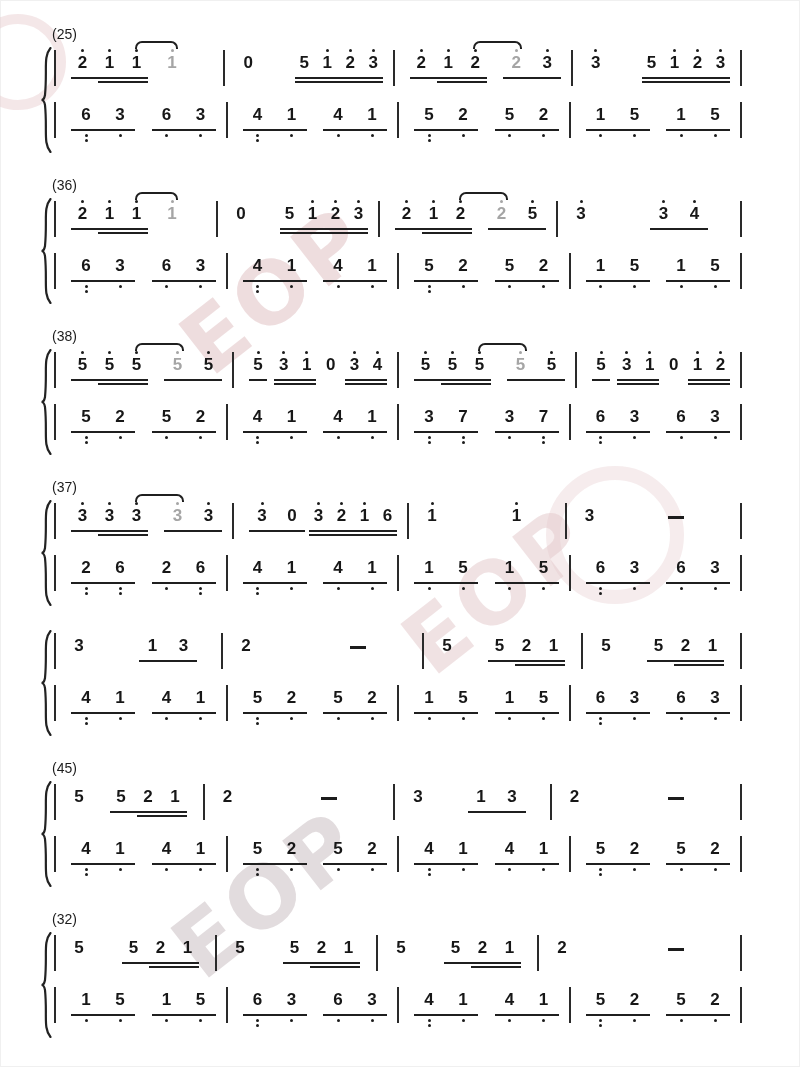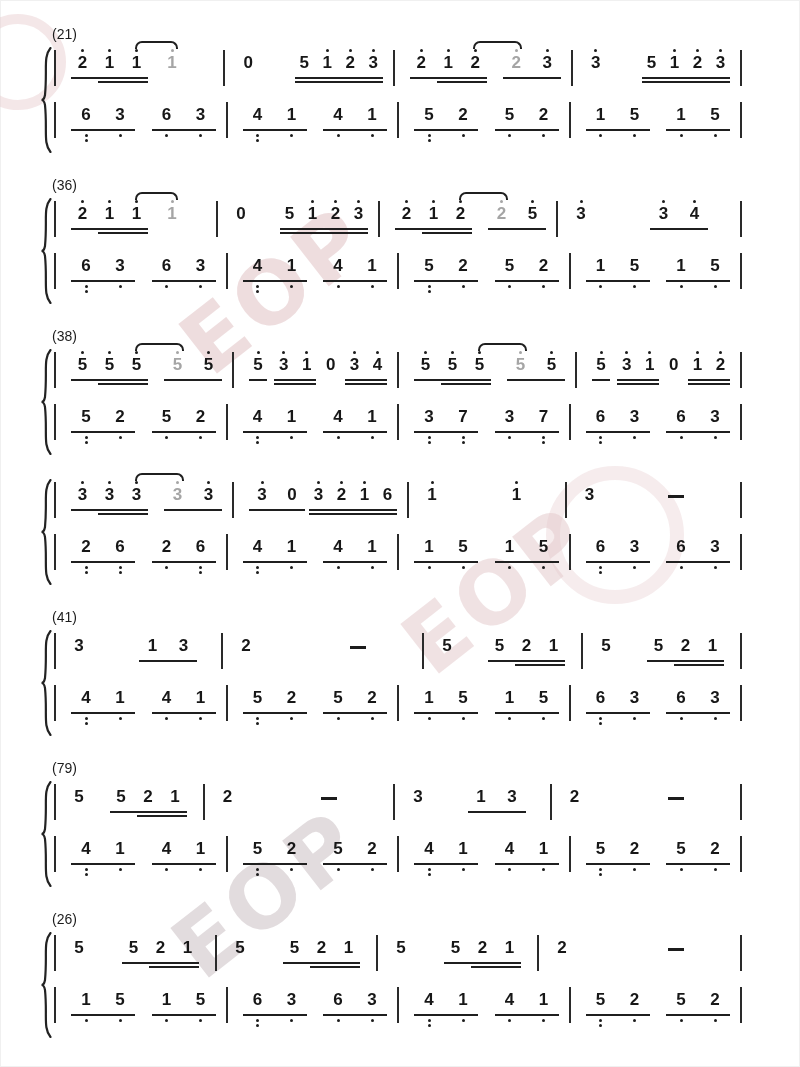--- a/index.html
+++ b/index.html
@@ -45,21 +45,21 @@
 <body>
 
 <div id="page">
   <div class="wm-ring" id="ring1"></div>
   <div class="wm-ring" id="ring2"></div>
   <div class="wm" id="wm1">EOP</div>
   <div class="wm" id="wm2">EOP</div>
   <div class="wm" id="wm3">EOP</div>
   <main id="score">
       <div class="system">
-        <div class="sysnum">(21)</div>
+        <div class="sysnum">(25)</div>
         <div class="system-body">
           <div class="brace">
             <svg width="15" height="106" viewBox="0 0 15 106">
               <path d="M12.5 1 C5 10 9.5 22 7 48 C6.2 52.5 4.5 53 3.5 53 C4.5 53 6.2 53.5 7 58 C9.5 84 5 96 12.5 105" stroke="#222" stroke-width="2.2" fill="none" stroke-linecap="round"></path>
             </svg>
           </div>
           <div class="system-lines">
             <div class="line-row">
               <div class="barline"></div>
               <div class="measure flow" style="padding-right: 8px;">
@@ -1078,20 +1078,21 @@
                   </div>
                   <div class="beam l1" style="left: 2px; width: 64px;"></div>
                 </div>
               </div>
               <div class="barline"></div>
             </div>
           </div>
         </div>
       </div>
       <div class="system">
+        <div class="sysnum">(37)</div>
         <div class="system-body">
           <div class="brace">
             <svg width="15" height="106" viewBox="0 0 15 106">
               <path d="M12.5 1 C5 10 9.5 22 7 48 C6.2 52.5 4.5 53 3.5 53 C4.5 53 6.2 53.5 7 58 C9.5 84 5 96 12.5 105" stroke="#222" stroke-width="2.2" fill="none" stroke-linecap="round"></path>
             </svg>
           </div>
           <div class="system-lines">
             <div class="line-row">
               <div class="barline"></div>
               <div class="measure flow" style="padding-right: 8px;">
@@ -1376,21 +1377,20 @@
                   </div>
                   <div class="beam l1" style="left: 2px; width: 64px;"></div>
                 </div>
               </div>
               <div class="barline"></div>
             </div>
           </div>
         </div>
       </div>
       <div class="system">
-        <div class="sysnum">(41)</div>
         <div class="system-body">
           <div class="brace">
             <svg width="15" height="106" viewBox="0 0 15 106">
               <path d="M12.5 1 C5 10 9.5 22 7 48 C6.2 52.5 4.5 53 3.5 53 C4.5 53 6.2 53.5 7 58 C9.5 84 5 96 12.5 105" stroke="#222" stroke-width="2.2" fill="none" stroke-linecap="round"></path>
             </svg>
           </div>
           <div class="system-lines">
             <div class="line-row">
               <div class="barline"></div>
               <div class="measure between" style="padding-right: 22px;">
@@ -1639,21 +1639,21 @@
                   </div>
                   <div class="beam l1" style="left: 2px; width: 64px;"></div>
                 </div>
               </div>
               <div class="barline"></div>
             </div>
           </div>
         </div>
       </div>
       <div class="system">
-        <div class="sysnum">(79)</div>
+        <div class="sysnum">(45)</div>
         <div class="system-body">
           <div class="brace">
             <svg width="15" height="106" viewBox="0 0 15 106">
               <path d="M12.5 1 C5 10 9.5 22 7 48 C6.2 52.5 4.5 53 3.5 53 C4.5 53 6.2 53.5 7 58 C9.5 84 5 96 12.5 105" stroke="#222" stroke-width="2.2" fill="none" stroke-linecap="round"></path>
             </svg>
           </div>
           <div class="system-lines">
             <div class="line-row">
               <div class="barline"></div>
               <div class="measure between" style="padding-right: 14px;">
@@ -1887,21 +1887,21 @@
                   </div>
                   <div class="beam l1" style="left: 2px; width: 64px;"></div>
                 </div>
               </div>
               <div class="barline"></div>
             </div>
           </div>
         </div>
       </div>
       <div class="system">
-        <div class="sysnum">(26)</div>
+        <div class="sysnum">(32)</div>
         <div class="system-body">
           <div class="brace">
             <svg width="15" height="106" viewBox="0 0 15 106">
               <path d="M12.5 1 C5 10 9.5 22 7 48 C6.2 52.5 4.5 53 3.5 53 C4.5 53 6.2 53.5 7 58 C9.5 84 5 96 12.5 105" stroke="#222" stroke-width="2.2" fill="none" stroke-linecap="round"></path>
             </svg>
           </div>
           <div class="system-lines">
             <div class="line-row">
               <div class="barline"></div>
               <div class="measure between" style="padding-right: 14px;">

